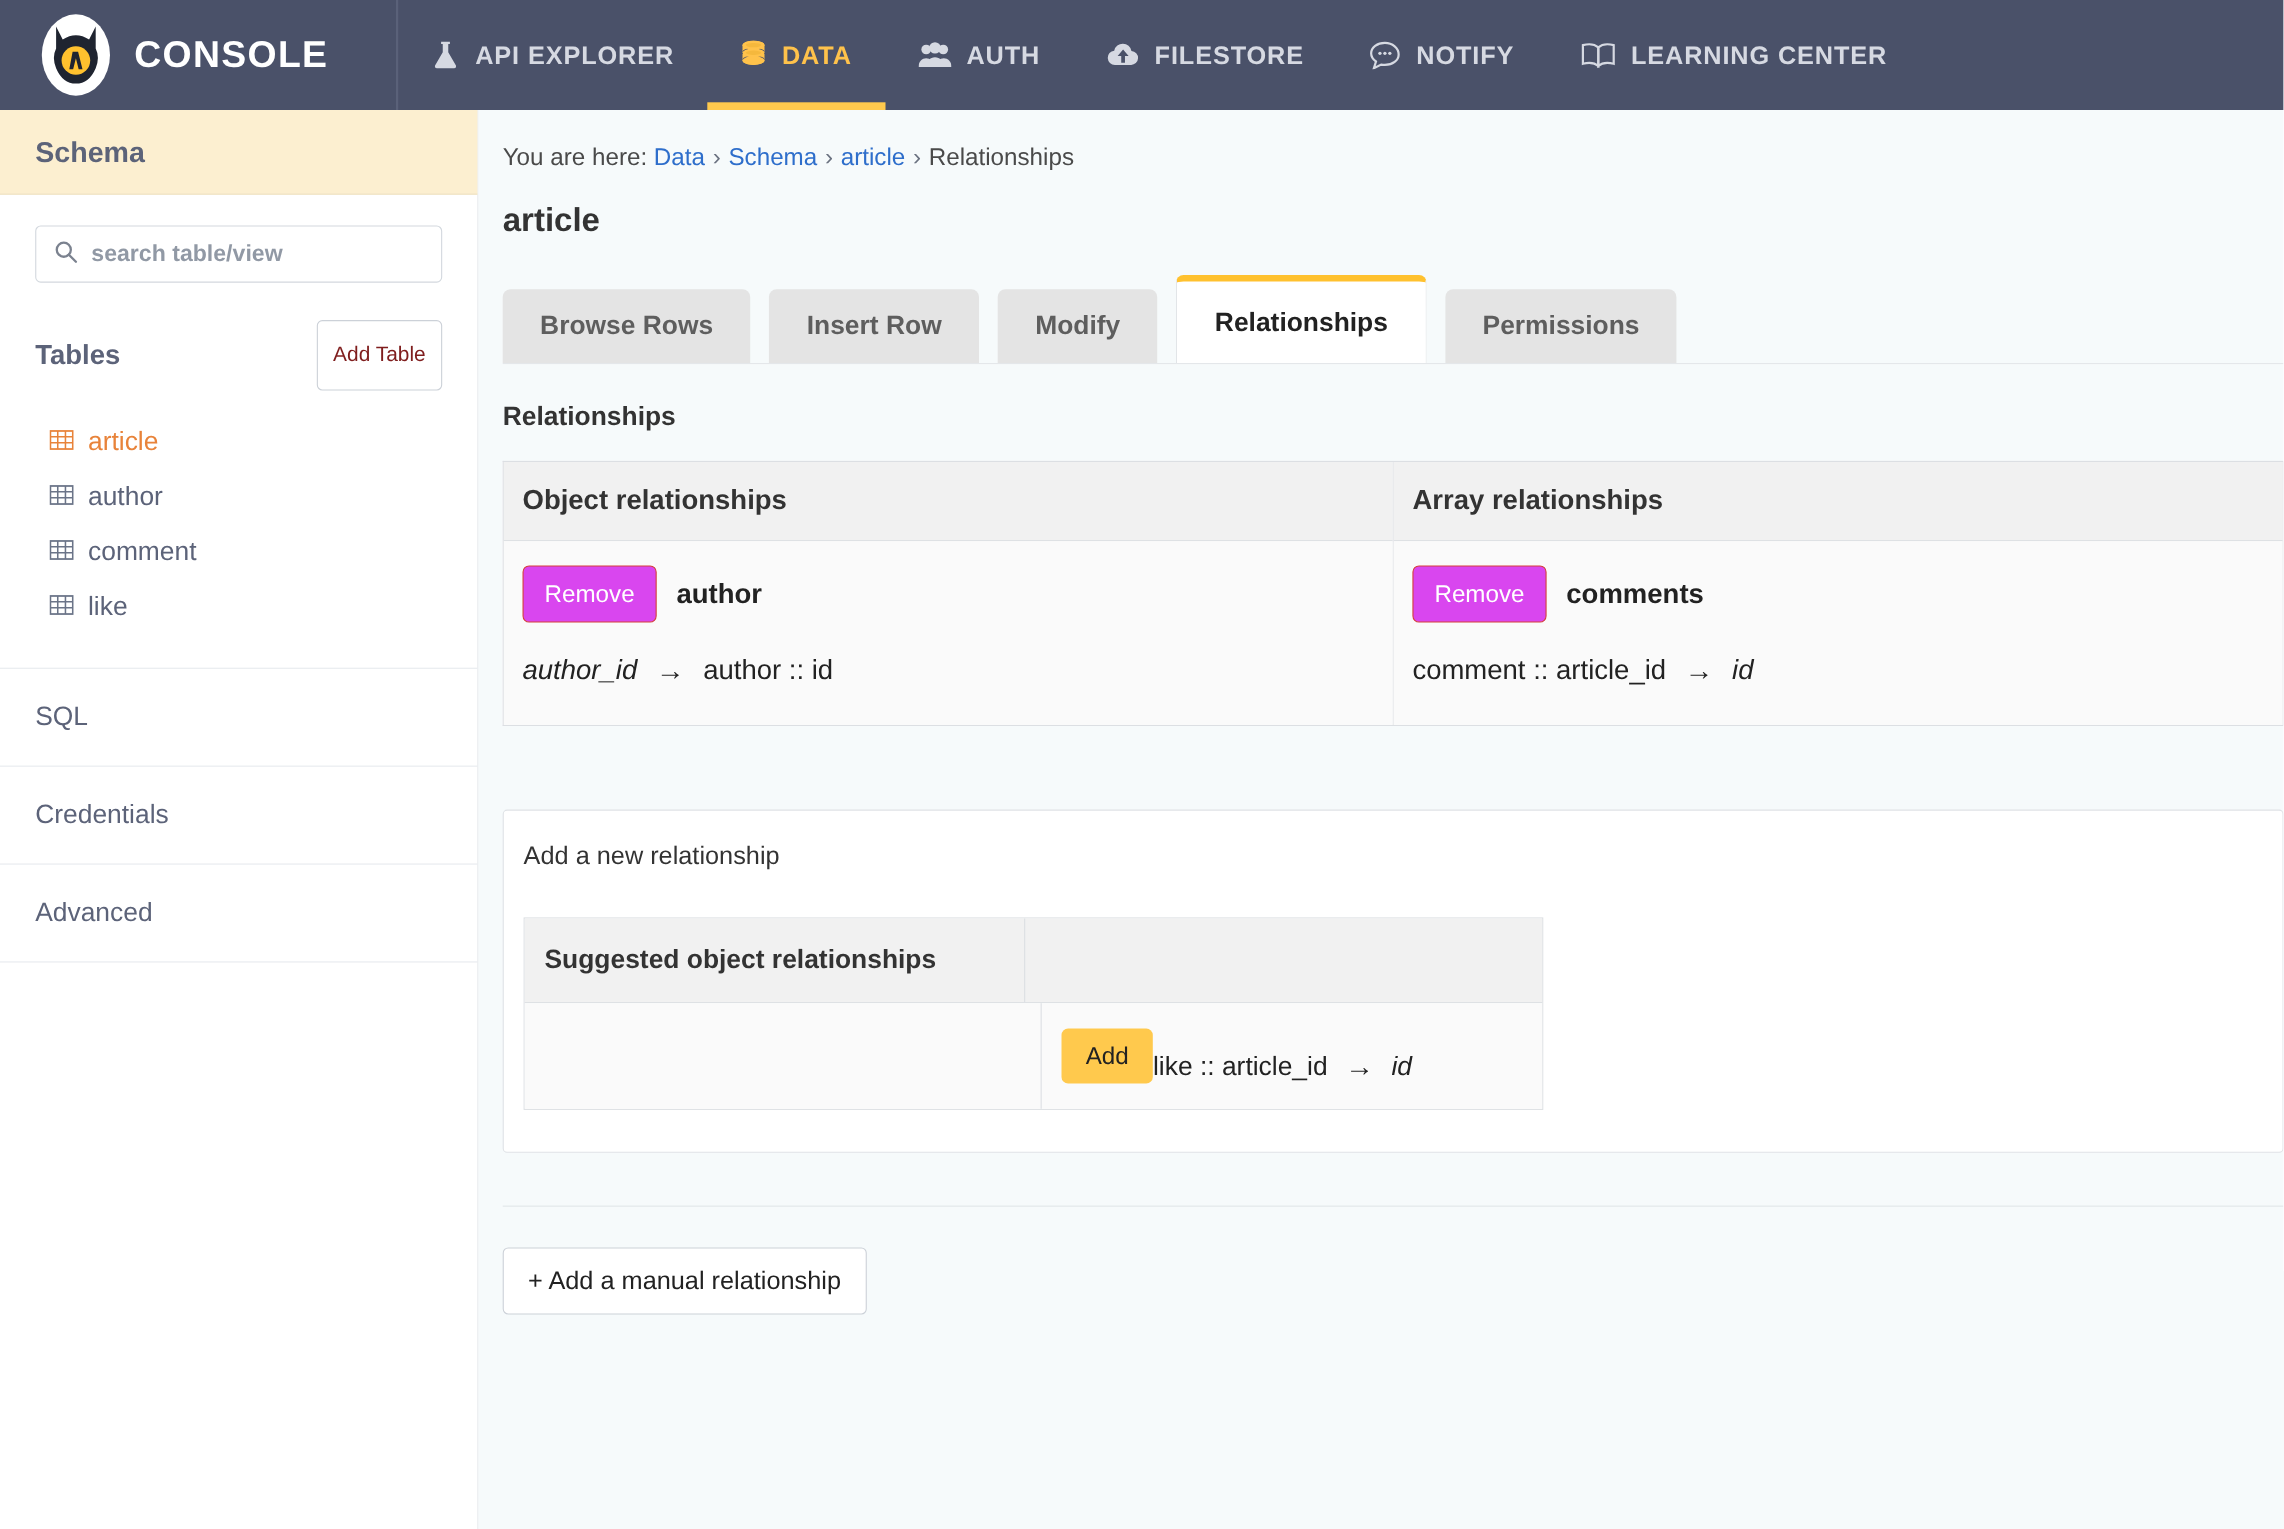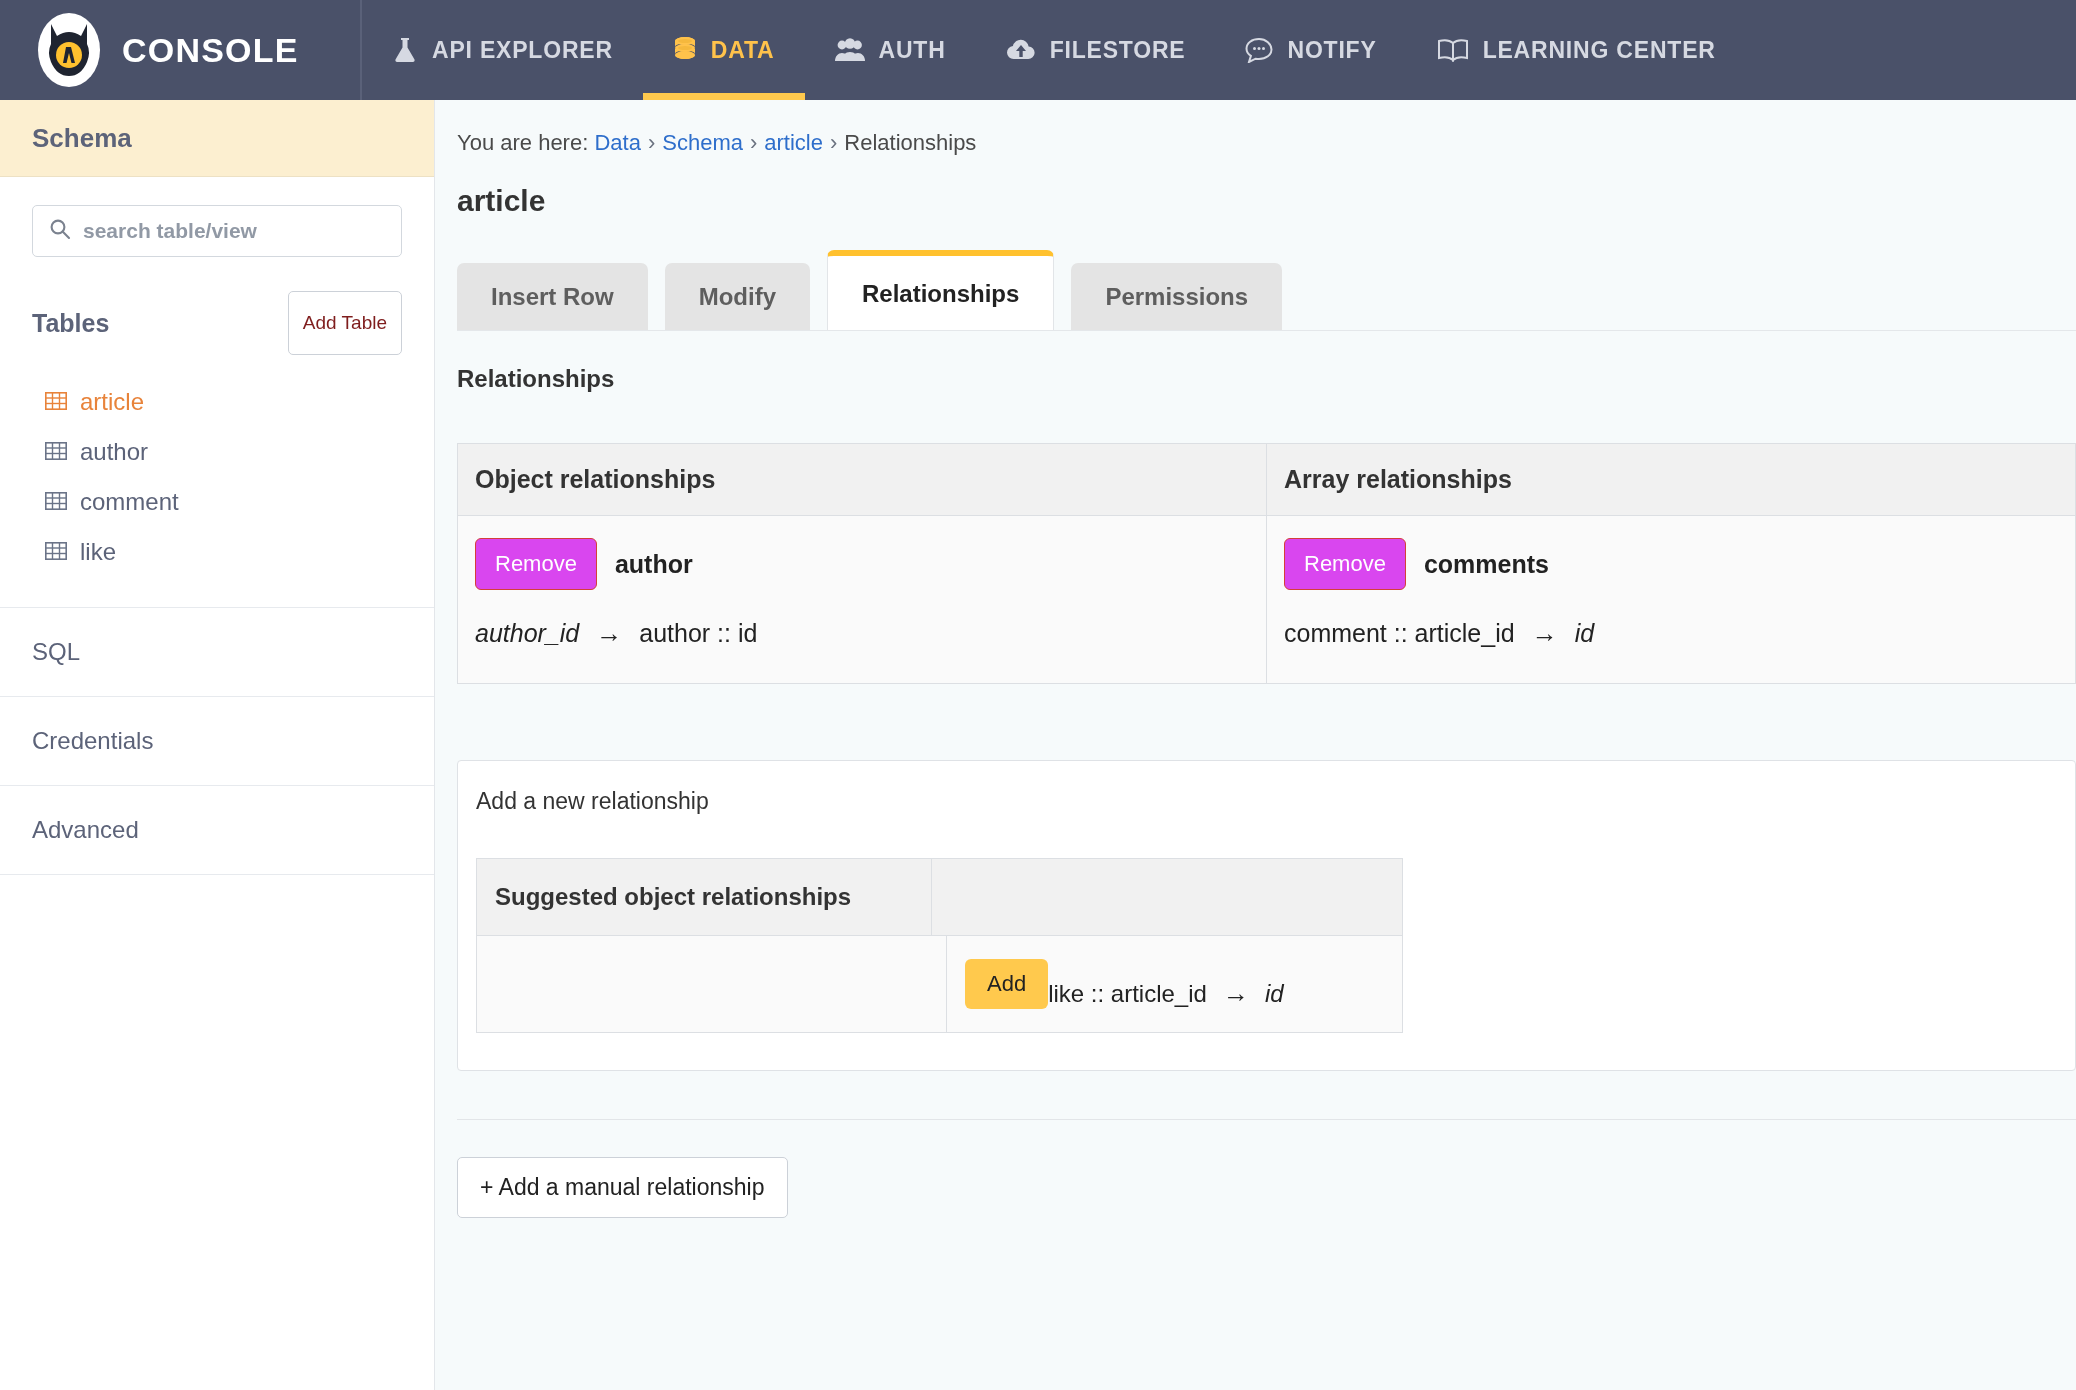--- a/index.html
+++ b/index.html
@@ -158,21 +158,21 @@
     margin-left: 22px;
     border-bottom: 1px solid #e4e7ea;
   }
 
   .section-title {
     margin: 34px 0 0 22px;
     font-size: 24px; font-weight: bold; color: #333;
   }
 
   .rel-table {
-    margin: 50px 0 0 22px;
+    margin: 26px 0 0 22px;
     border-top: 1px solid #dcdfe3;
     border-bottom: 1px solid #dcdfe3;
     border-left: 1px solid #dcdfe3;
     display: flex;
     background: #fafafa;
   }
   .rel-col { flex: 1 1 0; min-width: 0; border-right: 1px solid #dcdfe3; }
   .rel-col-head {
     background: #f1f1f1;
     padding: 22px 0 22px 17px;
@@ -432,20 +432,21 @@
   <div class="main">
 
     <div class="crumb">
       <span>You are here:</span>
       <a href="#">Data</a><span class="sep">›</span><a href="#">Schema</a><span class="sep">›</span><a href="#">article</a><span class="sep">›</span><span>Relationships</span>
     </div>
 
     <div class="page-title">article</div>
 
     <div class="tabs">
+      <div class="tab">Browse Rows</div>
       <div class="tab">Insert Row</div>
       <div class="tab">Modify</div>
       <div class="tab active">Relationships</div>
       <div class="tab">Permissions</div>
     </div>
     <div class="tabs-rule"></div>
 
     <div class="section-title">Relationships</div>
 
     

